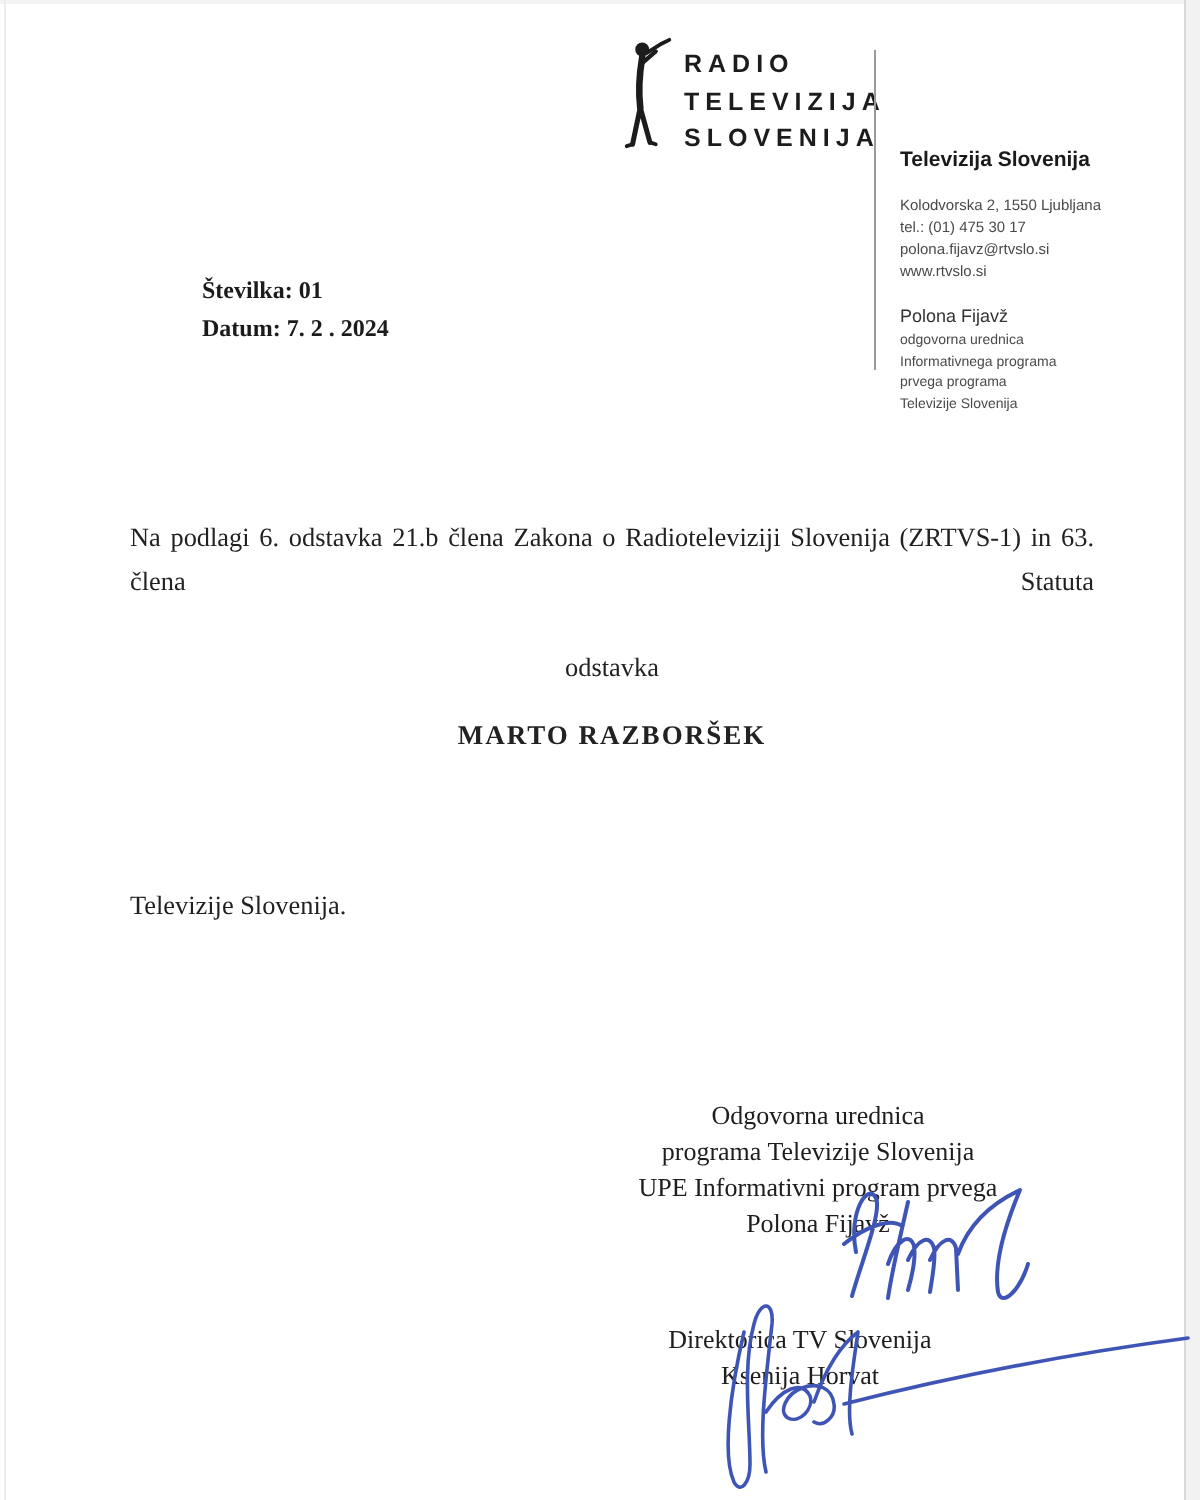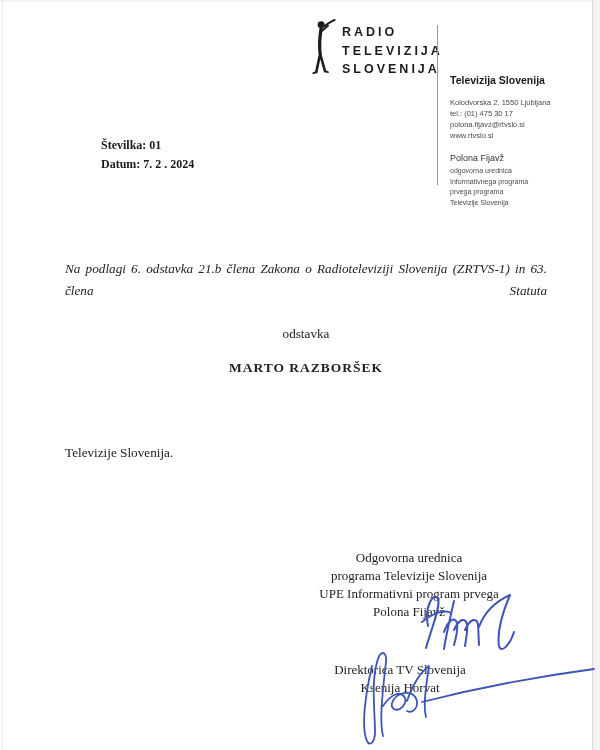--- a/index.html
+++ b/index.html
@@ -25,21 +25,21 @@
   .org-address div{font-size:7.5px;line-height:11px;color:#4a4a4a;}
   .org-person{margin-top:12px;}
   .org-person-name{font-size:9px;color:#333;margin-bottom:3px;}
   .org-person-roles div{font-size:7px;line-height:10.5px;color:#4a4a4a;}
 
   
   .ref-block{position:absolute;left:65px;top:136px;font-weight:bold;font-size:12px;line-height:19px;color:#1b1b1b;margin-left:36px;}
 
   
   .para{position:absolute;left:65px;width:482px;font-size:13.2px;line-height:21.5px;color:#212121;}
-  .legal{top:258px;font-style:italic;}
+  .legal{top:258px;}
   .line-just{text-align:justify;text-align-last:justify;}
   .action-word{position:absolute;left:65px;width:482px;top:326px;text-align:center;font-size:13.2px;}
   .appointee{position:absolute;left:65px;width:482px;top:360px;text-align:center;font-weight:bold;font-size:13.5px;letter-spacing:1px;}
   .appointment{position:absolute;left:65px;width:482px;top:394px;text-align:center;font-size:13.2px;line-height:20.5px;}
   .mandate{top:442px;}
 
   
   .sig-block{position:absolute;text-align:center;font-size:13px;line-height:18px;color:#1e1e1e;}
   .sig-block-1{left:295px;top:549px;width:228px;}
   .sig-block-2{left:300px;top:661px;width:200px;}

